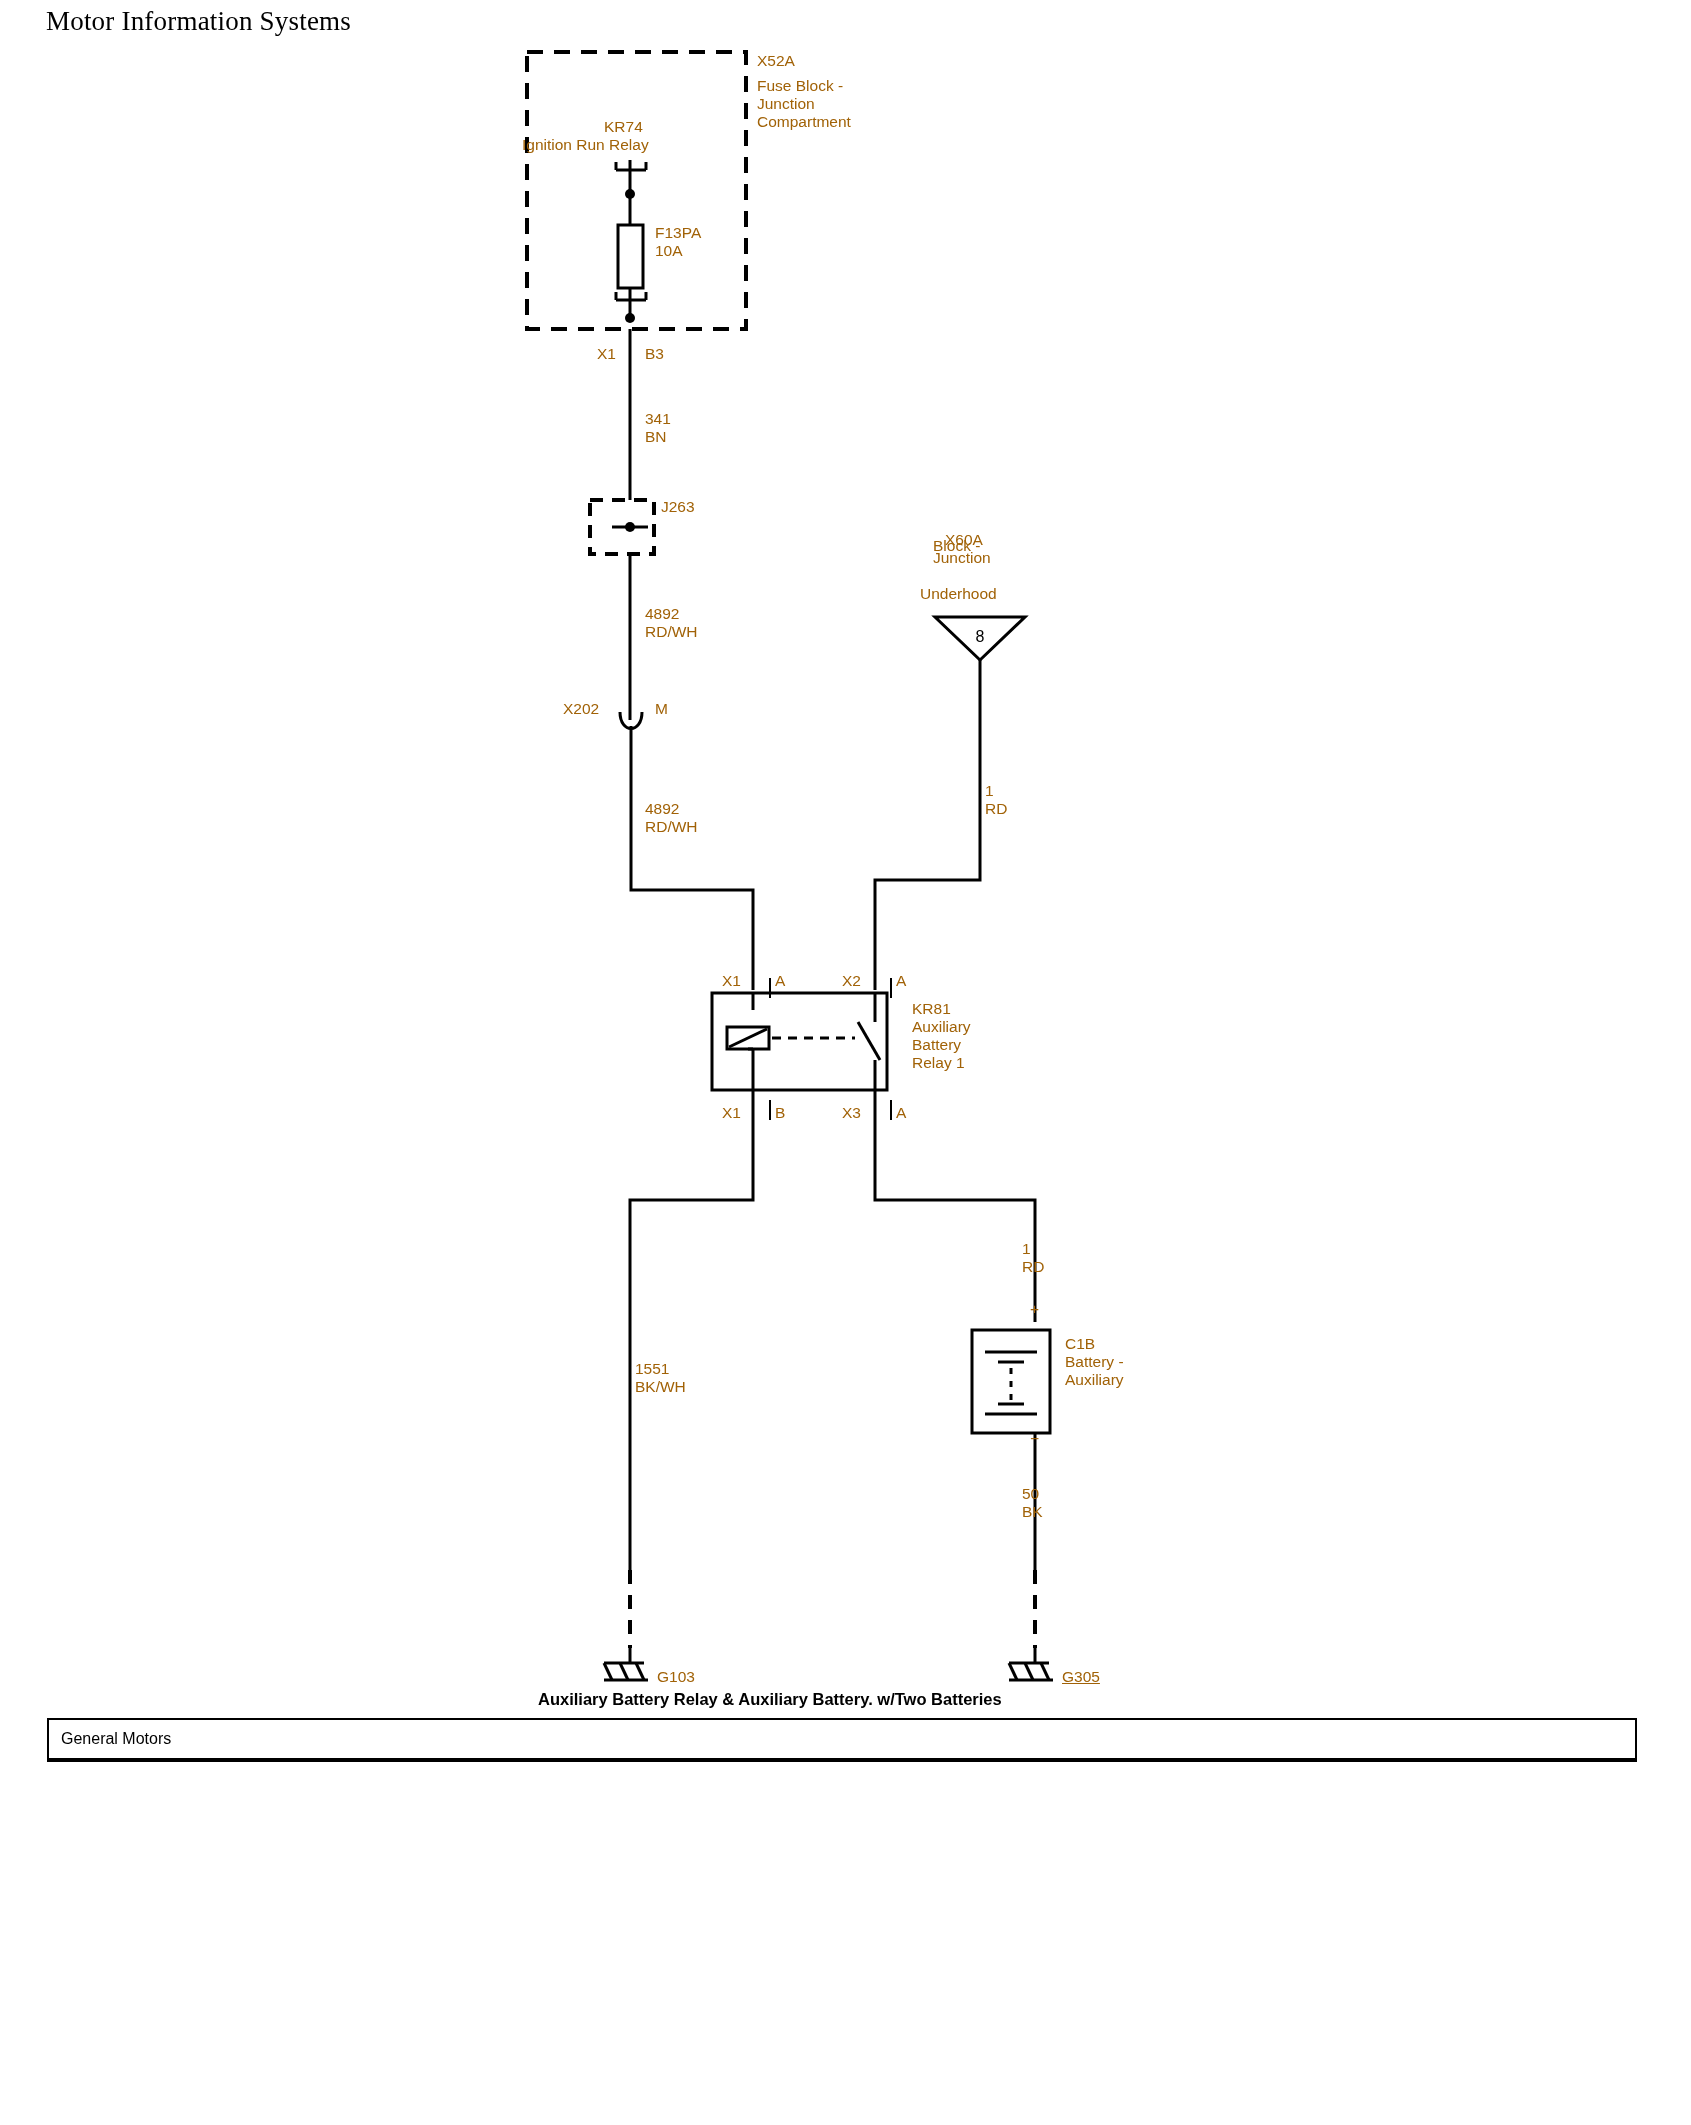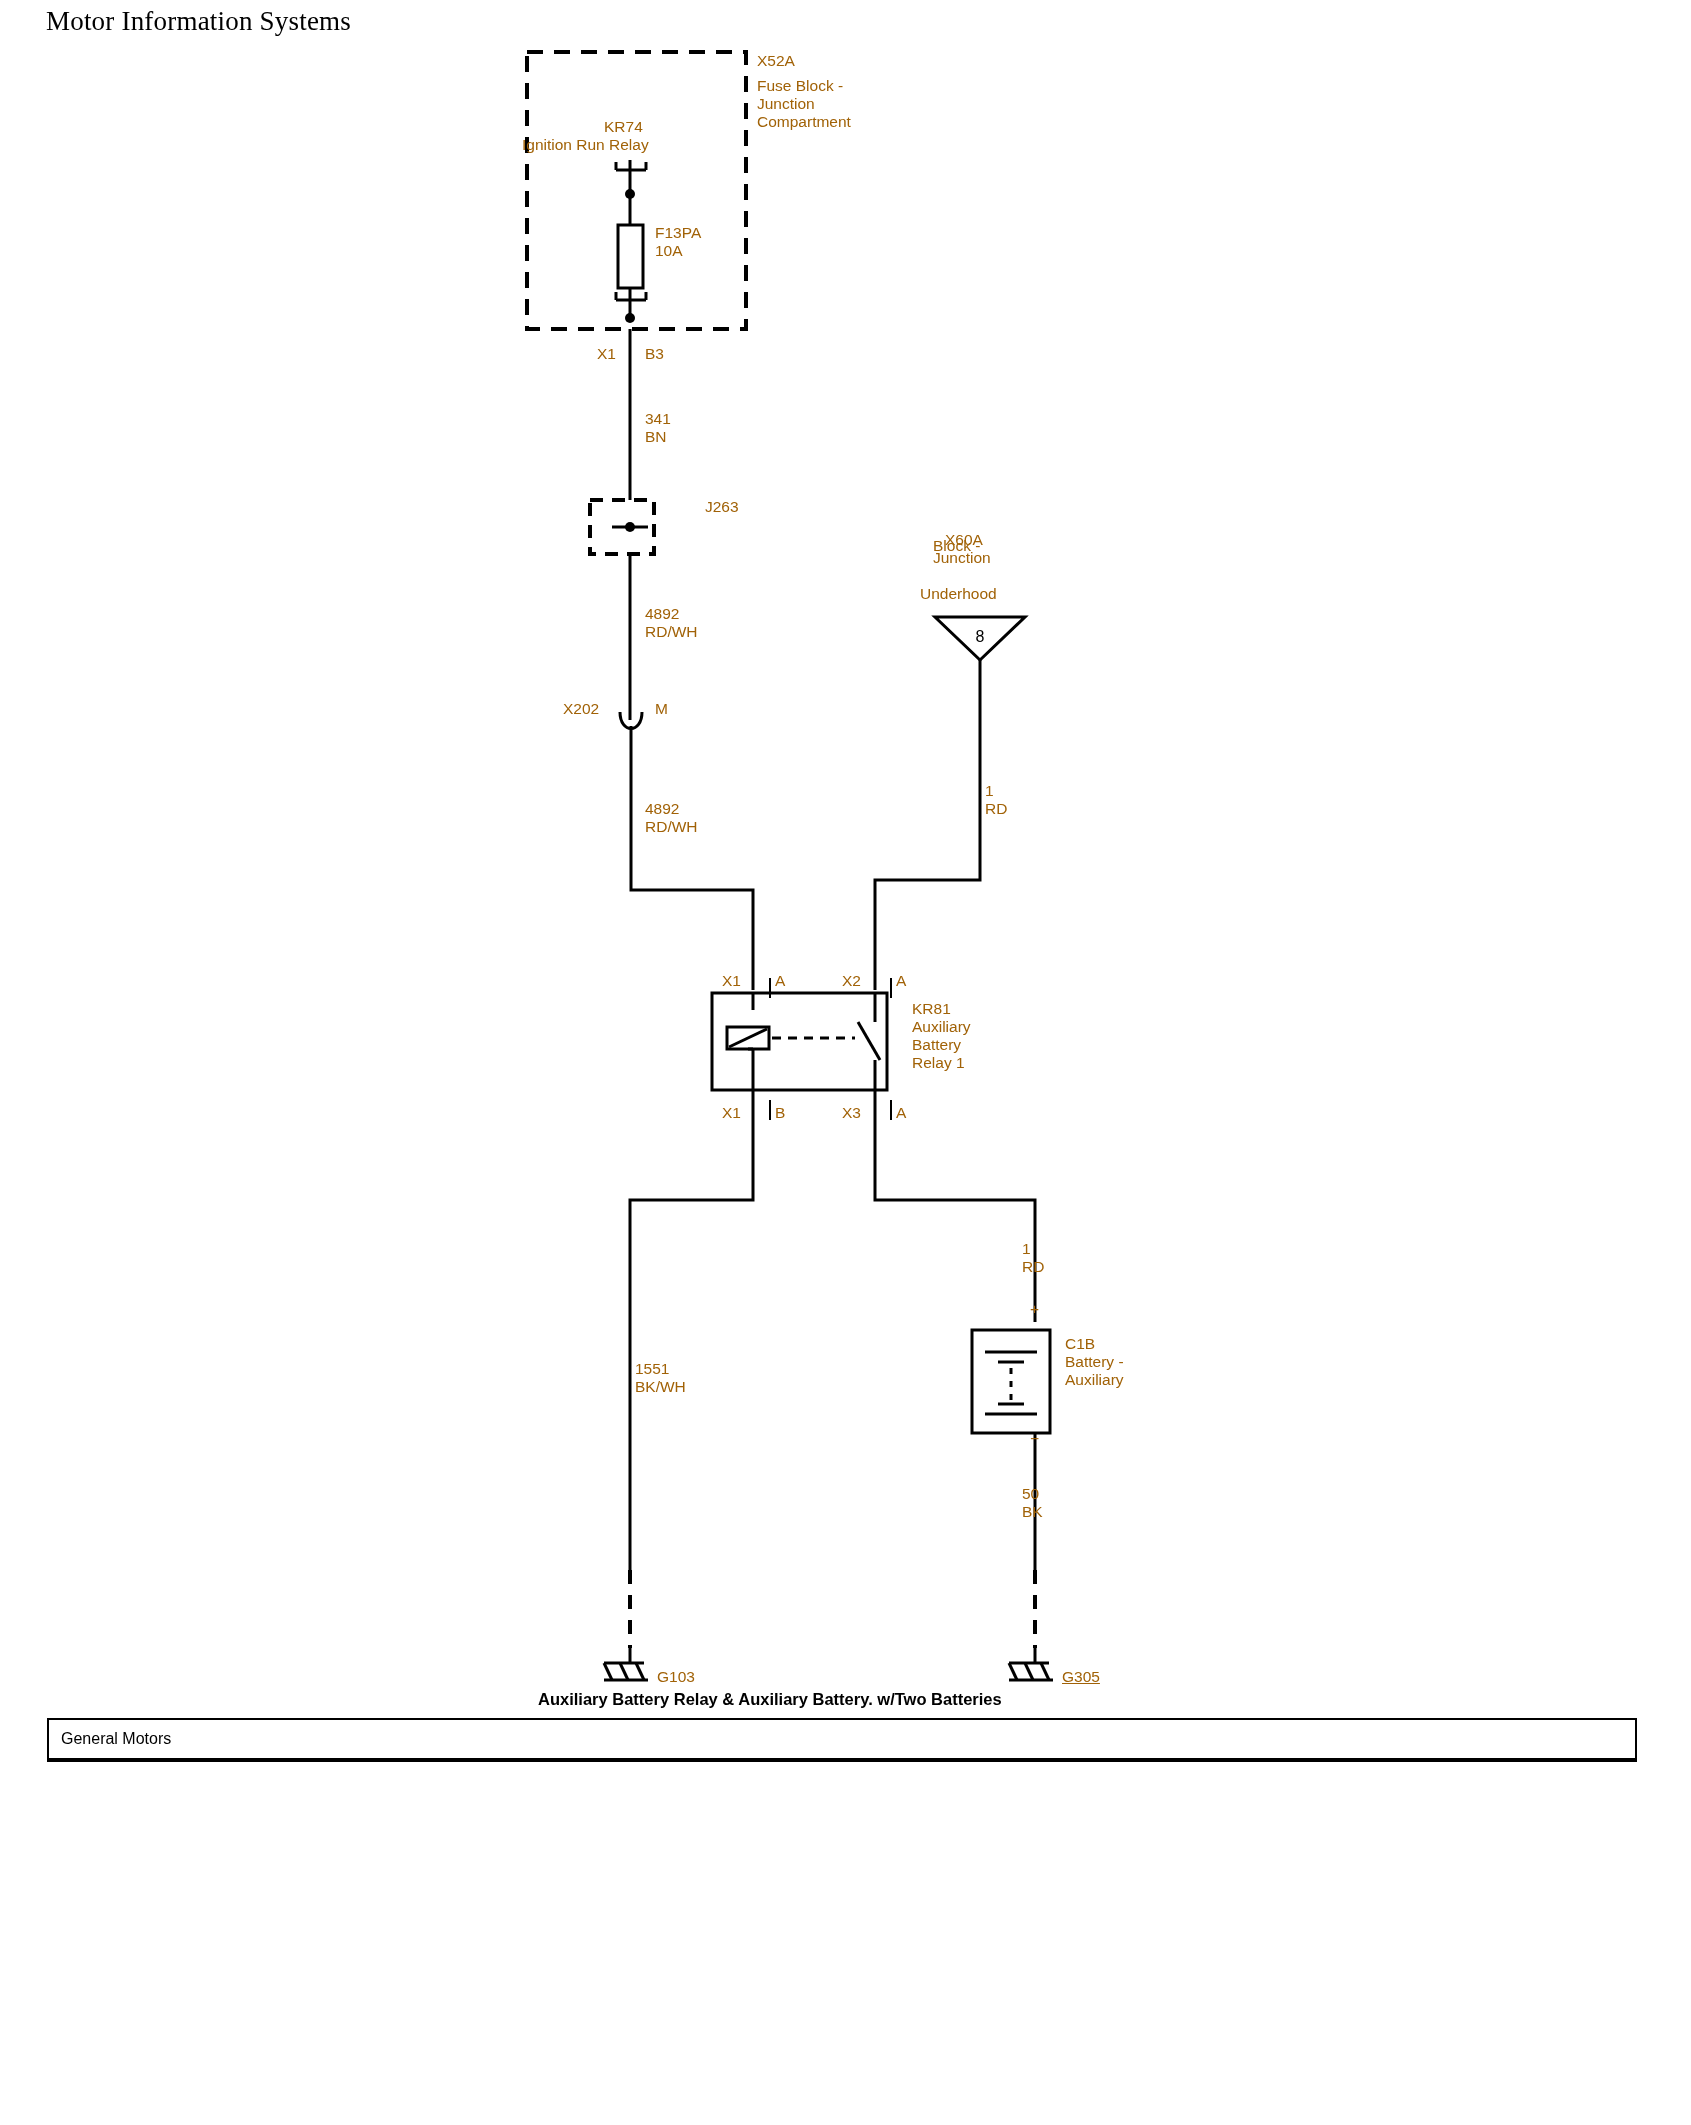--- a/index.html
+++ b/index.html
@@ -182,21 +182,21 @@
 
   <div class="lbl" style="left:655px; top:224px;">F13PA</div>
   <div class="lbl" style="left:655px; top:242px;">10A</div>
 
   <div class="lbl" style="left:597px; top:345px;">X1</div>
   <div class="lbl" style="left:645px; top:345px;">B3</div>
 
   <div class="lbl" style="left:645px; top:410px;">341</div>
   <div class="lbl" style="left:645px; top:428px;">BN</div>
 
-  <div class="lbl" style="left:661px; top:498px;margin-left:44px;">J263</div>
+  <div class="lbl" style="left:661px; top:498px;">J263</div>
 
   <div class="lbl" style="left:645px; top:605px;">4892</div>
   <div class="lbl" style="left:645px; top:623px;">RD/WH</div>
 
   <div class="lbl" style="left:563px; top:700px;">X202</div>
   <div class="lbl" style="left:655px; top:700px;">M</div>
 
   <div class="lbl" style="left:645px; top:800px;">4892</div>
   <div class="lbl" style="left:645px; top:818px;">RD/WH</div>
 

